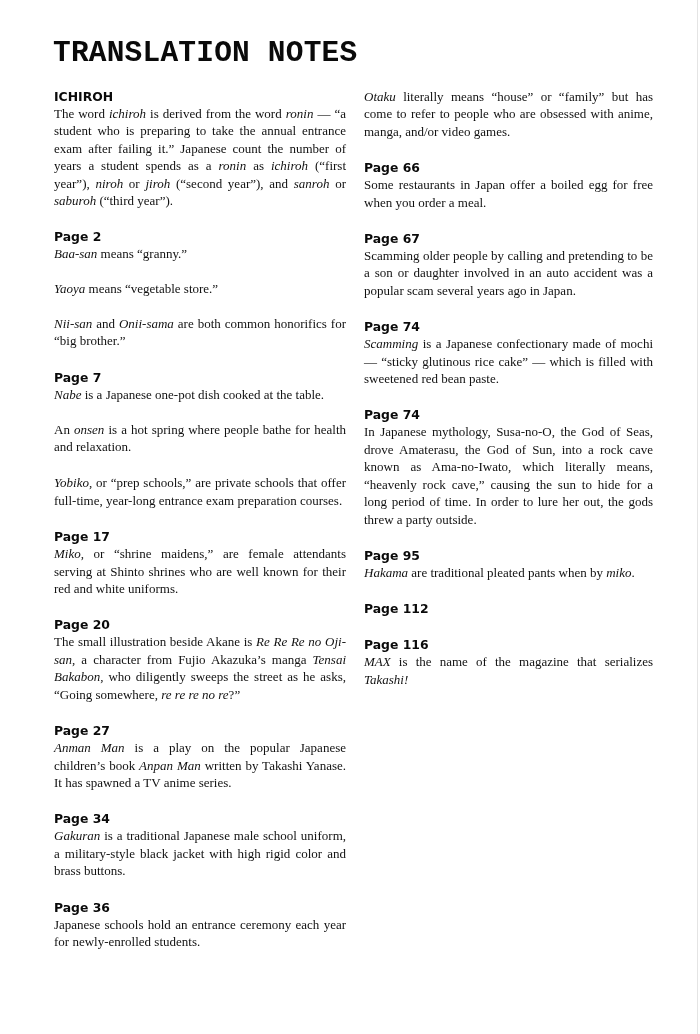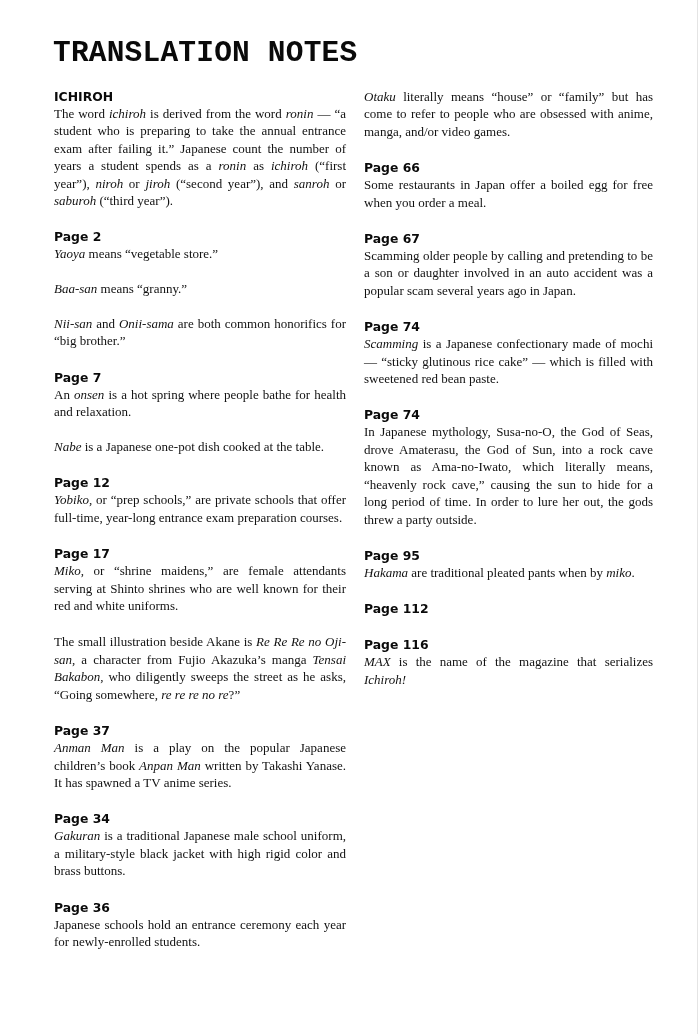--- a/index.html
+++ b/index.html
@@ -71,42 +71,42 @@
 
 <h1 class="title">TRANSLATION NOTES</h1>
 
 <div class="col col-left">
     <div class="note">
       <div class="note-heading">ICHIROH</div>
       <p class="para"><span>The word </span><em>ichiroh</em><span> is derived from the word </span><em>ronin</em><span> — “a student who is preparing to take the annual entrance exam after failing it.” Japanese count the number of years a student spends as a </span><em>ronin</em><span> as </span><em>ichiroh</em><span> (“first year”), </span><em>niroh</em><span> or </span><em>jiroh</em><span> (“second year”), and </span><em>sanroh</em><span> or </span><em>saburoh</em><span> (“third year”).</span></p>
     </div>
     <div class="note">
       <div class="note-heading">Page 2</div>
+      <p class="para"><em>Baa-san</em><span> means “granny.”</span></p>
       <p class="para"><em>Yaoya</em><span> means “vegetable store.”</span></p>
-      <p class="para"><em>Baa-san</em><span> means “granny.”</span></p>
       <p class="para"><em>Nii-san</em><span> and </span><em>Onii-sama</em><span> are both common honorifics for “big brother.”</span></p>
     </div>
     <div class="note">
       <div class="note-heading">Page 7</div>
+      <p class="para"><em>Nabe</em><span> is a Japanese one-pot dish cooked at the table.</span></p>
       <p class="para"><span>An </span><em>onsen</em><span> is a hot spring where people bathe for health and relaxation.</span></p>
-      <p class="para"><em>Nabe</em><span> is a Japanese one-pot dish cooked at the table.</span></p>
     </div>
     <div class="note">
-      <div class="note-heading">Page 12</div>
       <p class="para"><em>Yobiko</em><span>, or “prep schools,” are private schools that offer full-time, year-long entrance exam preparation courses.</span></p>
     </div>
     <div class="note">
       <div class="note-heading">Page 17</div>
       <p class="para"><em>Miko</em><span>, or “shrine maidens,” are female attendants serving at Shinto shrines who are well known for their red and white uniforms.</span></p>
     </div>
     <div class="note">
+      <div class="note-heading">Page 20</div>
       <p class="para"><span>The small illustration beside Akane is </span><em>Re Re Re no Oji-san</em><span>, a character from Fujio Akazuka’s manga </span><em>Tensai Bakabon</em><span>, who diligently sweeps the street as he asks, “Going somewhere, </span><em>re re re no re</em><span>?”</span></p>
     </div>
     <div class="note">
-      <div class="note-heading">Page 37</div>
+      <div class="note-heading">Page 27</div>
       <p class="para"><em>Anman Man</em><span> is a play on the popular Japanese children’s book </span><em>Anpan Man</em><span> written by Takashi Yanase. It has spawned a TV anime series.</span></p>
     </div>
     <div class="note">
       <div class="note-heading">Page 34</div>
       <p class="para"><em>Gakuran</em><span> is a traditional Japanese male school uniform, a military-style black jacket with high rigid color and brass buttons.</span></p>
     </div>
     <div class="note">
       <div class="note-heading">Page 36</div>
       <p class="para"><span>Japanese schools hold an entrance ceremony each year for newly-enrolled students.</span></p>
     </div>
@@ -133,15 +133,15 @@
     </div>
     <div class="note">
       <div class="note-heading">Page 95</div>
       <p class="para"><em>Hakama</em><span> are traditional pleated pants when by </span><em>miko</em><span>.</span></p>
     </div>
     <div class="note">
       <div class="note-heading">Page 112</div>
     </div>
     <div class="note">
       <div class="note-heading">Page 116</div>
-      <p class="para"><em>MAX</em><span> is the name of the magazine that serializes </span><em>Ichiroh!</em></p>
+      <p class="para"><em>MAX</em><span> is the name of the magazine that serializes </span><em>Takashi!</em></p>
     </div>
   </div>
 
 </body></html>

